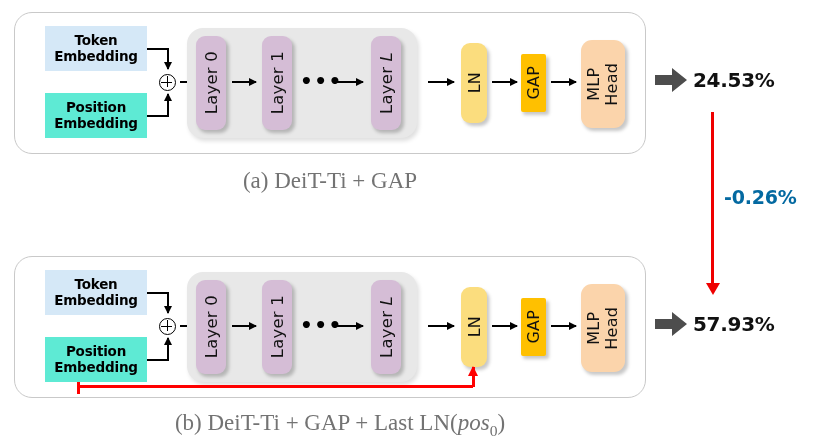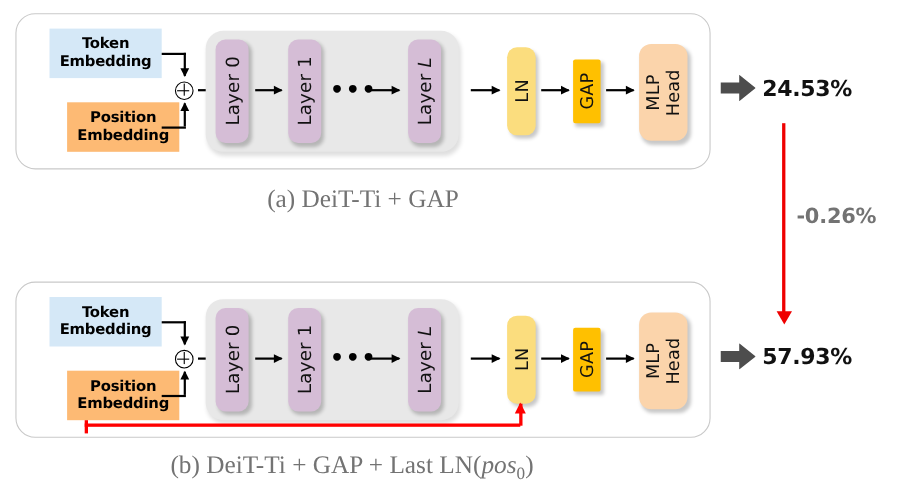--- a/index.html
+++ b/index.html
@@ -34,21 +34,21 @@
     align-items: center;
     justify-content: center;
     font-weight: bold;
     font-size: 13.5px;
     line-height: 1.12;
     color: #000;
     text-align: center;
     letter-spacing: -0.2px;
   }
   .embed-token    { background: #d5e8f7; }
-  .embed-position { background: #fdba74; margin-left: 16px; }
+  .embed-position { background: #5eead4; }
 
   
   .layers-wrap {
     position: absolute;
     background: #e8e8e8;
     border-radius: 16px;
     box-shadow: 2px 3px 4px rgba(0,0,0,0.13);
   }
 
   
@@ -187,21 +187,21 @@
     content: "";
     position: absolute;
     bottom: -11px;
     left: -5.5px;
     border-top: 12px solid #ef0000;
     border-left: 7px solid transparent;
     border-right: 7px solid transparent;
   }
   .red-label {
     position: absolute;
-    color: #737373;
+    color: #0369a1;
     font-weight: bold;
     font-size: 19px;
     white-space: nowrap;
     letter-spacing: -0.2px;
   }
 
   
   .rline-v, .rline-h { position: absolute; background: #ff0000; }
   .rline-v { width: 2.6px; }
   .rline-h { height: 2.6px; }
@@ -350,15 +350,15 @@
 
 <div class="rline-v" style="left:77px; top:382px; height:12px;"></div>
 <div class="rline-h" style="left:77px; top:385px; width:396px;"></div>
 <div class="rarrow-up" style="left:472px; top:367px; height:20px;"></div>
 
 <svg class="result-arrow" style="left:655px; top:312px;" viewBox="0 0 32 24">
   <polygon points="0,7 17,7 17,0 32,12 17,24 17,17 0,17" fill="#4d4d4d"></polygon>
 </svg>
 <div class="result-text" style="left:693px; top:312px;">57.93%</div>
 
-<div class="caption" style="left:4px; top:410px; width:632px;text-align:center;">
+<div class="caption" style="left:24px; top:410px; width:632px;text-align:center;">
   <span>(b) DeiT-Ti + GAP + Last LN(</span><span class="mi">pos</span><sub>0</sub><span>)</span>
 </div>
 
 </body></html>

